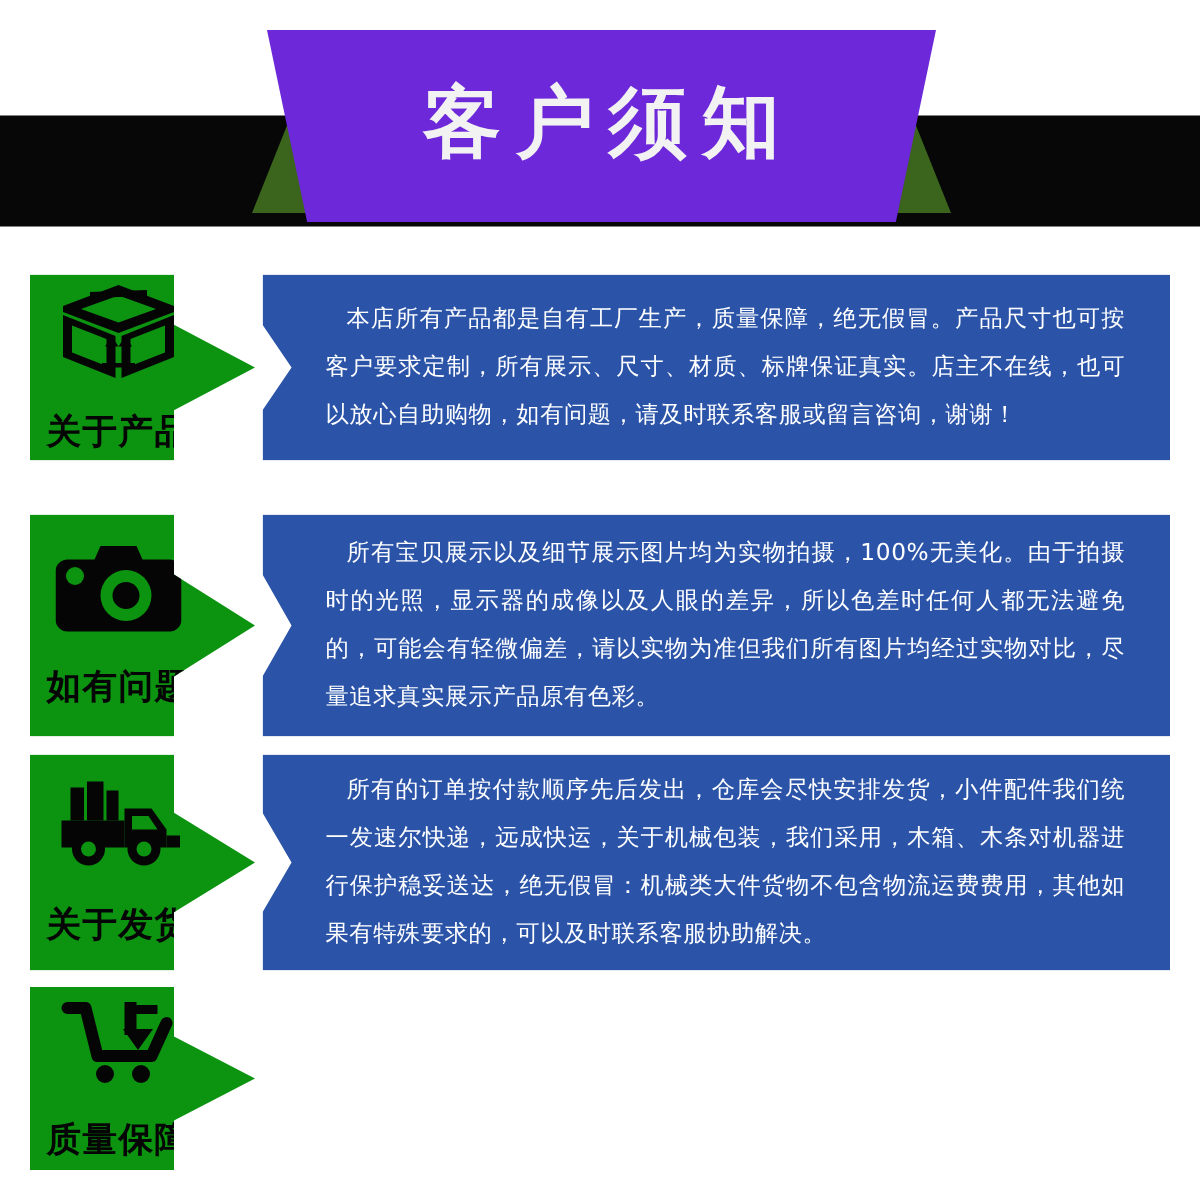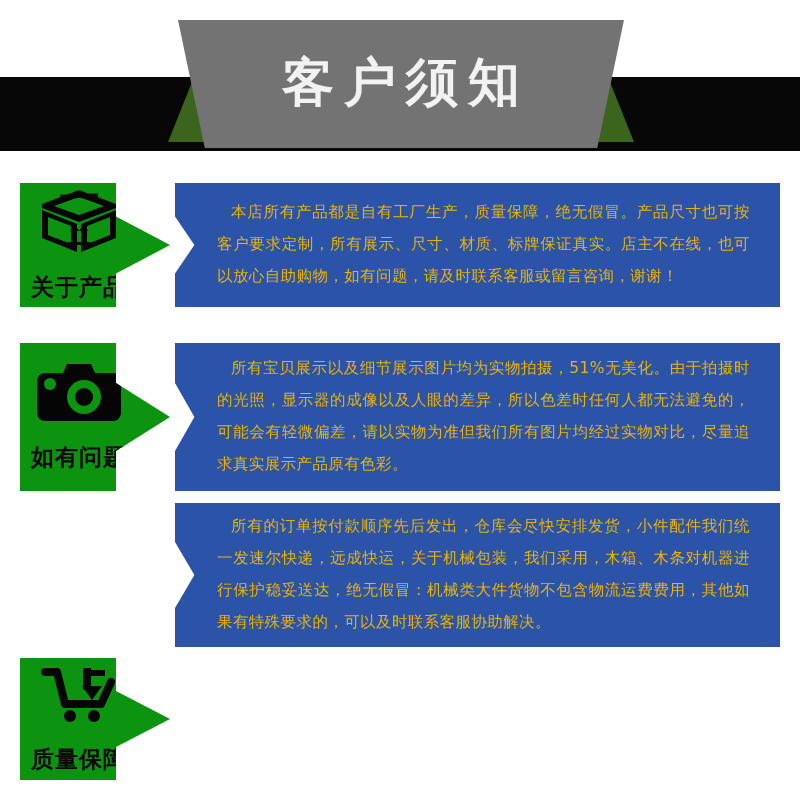--- a/index.html
+++ b/index.html
@@ -46,21 +46,21 @@
     height: 120px;
     background: #3b641c;
     clip-path: polygon(0% 0%, 0% 100%, 100% 100%);
   }
   .ribbon-main {
     position: absolute;
     left: 178px;
     top: 20px;
     width: 446px;
     height: 128px;
-    background: #737373;
+    background: #6d28d9;
     clip-path: polygon(0% 0%, 100% 0%, 94% 100%, 6% 100%);
     display: flex;
     align-items: center;
     justify-content: center;
   }
   .ribbon-title {
     color: #f2f2f2;
     font-size: 52px;
     font-weight: bold;
     letter-spacing: 10px;
@@ -115,21 +115,21 @@
     left: 175px;
     top: 0;
     width: 605px;
     background: #2b54a8;
     clip-path: polygon(0% 0%, 100% 0%, 100% 100%, 0% 100%, 0% 73%, 3.2% 50%, 0% 27%);
     box-sizing: border-box;
     display: flex;
     align-items: center;
   }
   .panel-text {
-    color: #eab308;
+    color: #ffffff;
     font-size: 15.5px;
     line-height: 2.05;
     letter-spacing: 0.4px;
     padding: 0 30px 0 42px;
     text-align: justify;
     text-indent: 14px;
   }
 
   
   .row-1, .row-1 .card, .row-1 .panel { height: 124px; }
@@ -187,25 +187,45 @@
             <path d="M30 2 L54 2 L58 11 L76 11 A8 8 0 0 1 84 19 L84 51 A8 8 0 0 1 76 59 L8 59 A8 8 0 0 1 0 51 L0 19 A8 8 0 0 1 8 11 L26 11 Z"></path>
           </g>
           <circle cx="47" cy="35" r="17" fill="#0c9310"></circle>
           <circle cx="47" cy="35" r="9" fill="#050505"></circle>
           <circle cx="13" cy="22" r="6" fill="#0c9310"></circle>
         </svg>
       </span>
       <span class="card-label">如有问题</span>
     </div>
     <div class="panel">
-      <div class="panel-text">所有宝贝展示以及细节展示图片均为实物拍摄，51%无美化。由于拍摄时的光照，显示器的成像以及人眼的差异，所以色差时任何人都无法避免的，可能会有轻微偏差，请以实物为准但我们所有图片均经过实物对比，尽量追求真实展示产品原有色彩。</div>
+      <div class="panel-text">所有宝贝展示以及细节展示图片均为实物拍摄，100%无美化。由于拍摄时的光照，显示器的成像以及人眼的差异，所以色差时任何人都无法避免的，可能会有轻微偏差，请以实物为准但我们所有图片均经过实物对比，尽量追求真实展示产品原有色彩。</div>
     </div>
   </div>
 
   <div class="row row-3">
+    <div class="card">
+      <span class="card-icon">
+        <svg width="92" height="64" viewBox="0 0 92 64">
+          <g fill="#050505">
+            <rect x="14" y="6" width="9" height="22"></rect>
+            <rect x="25" y="2" width="11" height="26"></rect>
+            <rect x="38" y="8" width="8" height="20"></rect>
+            <path d="M8 28 L50 28 L50 46 L8 46 Z"></path>
+            <path d="M50 20 L68 20 L78 34 L78 46 L50 46 Z"></path>
+            <path d="M55 25 L66 25 L72 34 L55 34 Z" fill="#0c9310"></path>
+            <rect x="78" y="38" width="9" height="8"></rect>
+            <circle cx="26" cy="47" r="11"></circle>
+            <circle cx="63" cy="47" r="11"></circle>
+          </g>
+          <circle cx="26" cy="47" r="5" fill="#0c9310"></circle>
+          <circle cx="63" cy="47" r="5" fill="#0c9310"></circle>
+        </svg>
+      </span>
+      <span class="card-label">关于发货</span>
+    </div>
     <div class="panel">
       <div class="panel-text">所有的订单按付款顺序先后发出，仓库会尽快安排发货，小件配件我们统一发速尔快递，远成快运，关于机械包装，我们采用，木箱、木条对机器进行保护稳妥送达，绝无假冒：机械类大件货物不包含物流运费费用，其他如果有特殊要求的，可以及时联系客服协助解决。</div>
     </div>
   </div>
 
   <div class="row row-4">
     <div class="card">
       <span class="card-icon">
         <svg width="80" height="62" viewBox="0 0 80 62">
           <g fill="none" stroke="#050505" stroke-width="8" stroke-linecap="round" stroke-linejoin="round">

